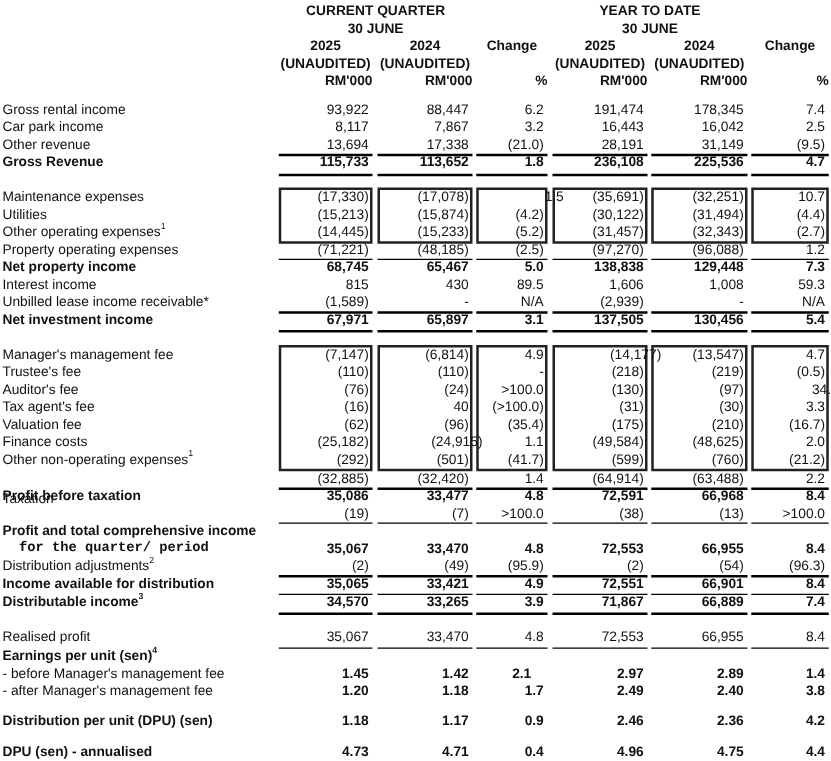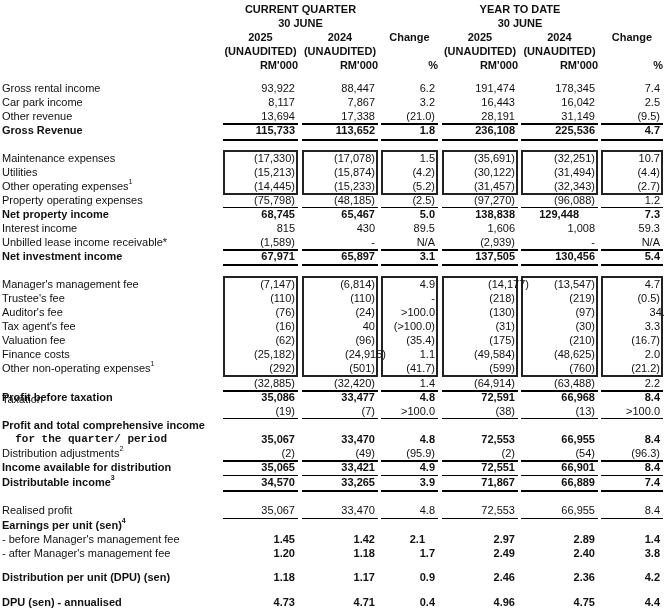--- a/index.html
+++ b/index.html
@@ -156,51 +156,51 @@
       <div class="lbl b" style="top: 124px;"><span>Gross Revenue</span></div>
       <div class="cell b" style="left: 223px; width: 72px; top: 124px;">115,733</div>
       <div class="cell b" style="left: 302px; width: 73px; top: 124px;">113,652</div>
       <div class="cell b" style="left: 381px; width: 54px; top: 124px;">1.8</div>
       <div class="cell b" style="left: 442px; width: 73px; top: 124px;">236,108</div>
       <div class="cell b" style="left: 521px; width: 74px; top: 124px;">225,536</div>
       <div class="cell b" style="left: 601px; width: 59px; top: 124px;">4.7</div>
       <div class="lbl" style="top: 152px;"><span>Maintenance expenses</span></div>
       <div class="cell" style="left: 223px; width: 72px; top: 152px;">(17,330)</div>
       <div class="cell" style="left: 302px; width: 73px; top: 152px;">(17,078)</div>
-      <div class="cell" style="left: 381px; width: 54px; top: 152px;">1.5</div>
+      <div class="cell" style="left: 381px; width: 54px; top: 152px; padding-left: 16px;">1.5</div>
       <div class="cell" style="left: 442px; width: 73px; top: 152px;">(35,691)</div>
       <div class="cell" style="left: 521px; width: 74px; top: 152px;">(32,251)</div>
       <div class="cell" style="left: 601px; width: 59px; top: 152px;">10.7</div>
       <div class="lbl" style="top: 166px;"><span>Utilities</span></div>
       <div class="cell" style="left: 223px; width: 72px; top: 166px;">(15,213)</div>
       <div class="cell" style="left: 302px; width: 73px; top: 166px;">(15,874)</div>
       <div class="cell" style="left: 381px; width: 54px; top: 166px;">(4.2)</div>
       <div class="cell" style="left: 442px; width: 73px; top: 166px;">(30,122)</div>
       <div class="cell" style="left: 521px; width: 74px; top: 166px;">(31,494)</div>
       <div class="cell" style="left: 601px; width: 59px; top: 166px;">(4.4)</div>
       <div class="lbl" style="top: 180px;"><span>Other operating expenses</span><sup>1</sup></div>
       <div class="cell" style="left: 223px; width: 72px; top: 180px;">(14,445)</div>
       <div class="cell" style="left: 302px; width: 73px; top: 180px;">(15,233)</div>
       <div class="cell" style="left: 381px; width: 54px; top: 180px;">(5.2)</div>
       <div class="cell" style="left: 442px; width: 73px; top: 180px;">(31,457)</div>
       <div class="cell" style="left: 521px; width: 74px; top: 180px;">(32,343)</div>
       <div class="cell" style="left: 601px; width: 59px; top: 180px;">(2.7)</div>
       <div class="lbl" style="top: 194px;"><span>Property operating expenses</span></div>
-      <div class="cell" style="left: 223px; width: 72px; top: 194px;">(75,798)</div>
+      <div class="cell" style="left: 223px; width: 72px; top: 194px;">(71,221)</div>
       <div class="cell" style="left: 302px; width: 73px; top: 194px;">(48,185)</div>
       <div class="cell" style="left: 381px; width: 54px; top: 194px;">(2.5)</div>
       <div class="cell" style="left: 442px; width: 73px; top: 194px;">(97,270)</div>
       <div class="cell" style="left: 521px; width: 74px; top: 194px;">(96,088)</div>
       <div class="cell" style="left: 601px; width: 59px; top: 194px;">1.2</div>
       <div class="lbl b" style="top: 208px;"><span>Net property income</span></div>
       <div class="cell b" style="left: 223px; width: 72px; top: 208px;">68,745</div>
       <div class="cell b" style="left: 302px; width: 73px; top: 208px;">65,467</div>
       <div class="cell b" style="left: 381px; width: 54px; top: 208px;">5.0</div>
       <div class="cell b" style="left: 442px; width: 73px; top: 208px;">138,838</div>
-      <div class="cell b" style="left: 505px; width: 74px; top: 208px;">129,448</div>
+      <div class="cell b" style="left: 521px; width: 74px; top: 208px;">129,448</div>
       <div class="cell b" style="left: 601px; width: 59px; top: 208px;">7.3</div>
       <div class="lbl" style="top: 222px;"><span>Interest income</span></div>
       <div class="cell" style="left: 223px; width: 72px; top: 222px;">815</div>
       <div class="cell" style="left: 302px; width: 73px; top: 222px;">430</div>
       <div class="cell" style="left: 381px; width: 54px; top: 222px;">89.5</div>
       <div class="cell" style="left: 442px; width: 73px; top: 222px;">1,606</div>
       <div class="cell" style="left: 521px; width: 74px; top: 222px;">1,008</div>
       <div class="cell" style="left: 601px; width: 59px; top: 222px;">59.3</div>
       <div class="lbl" style="top: 236px;"><span>Unbilled lease income receivable*</span></div>
       <div class="cell" style="left: 223px; width: 72px; top: 236px;">(1,589)</div>

